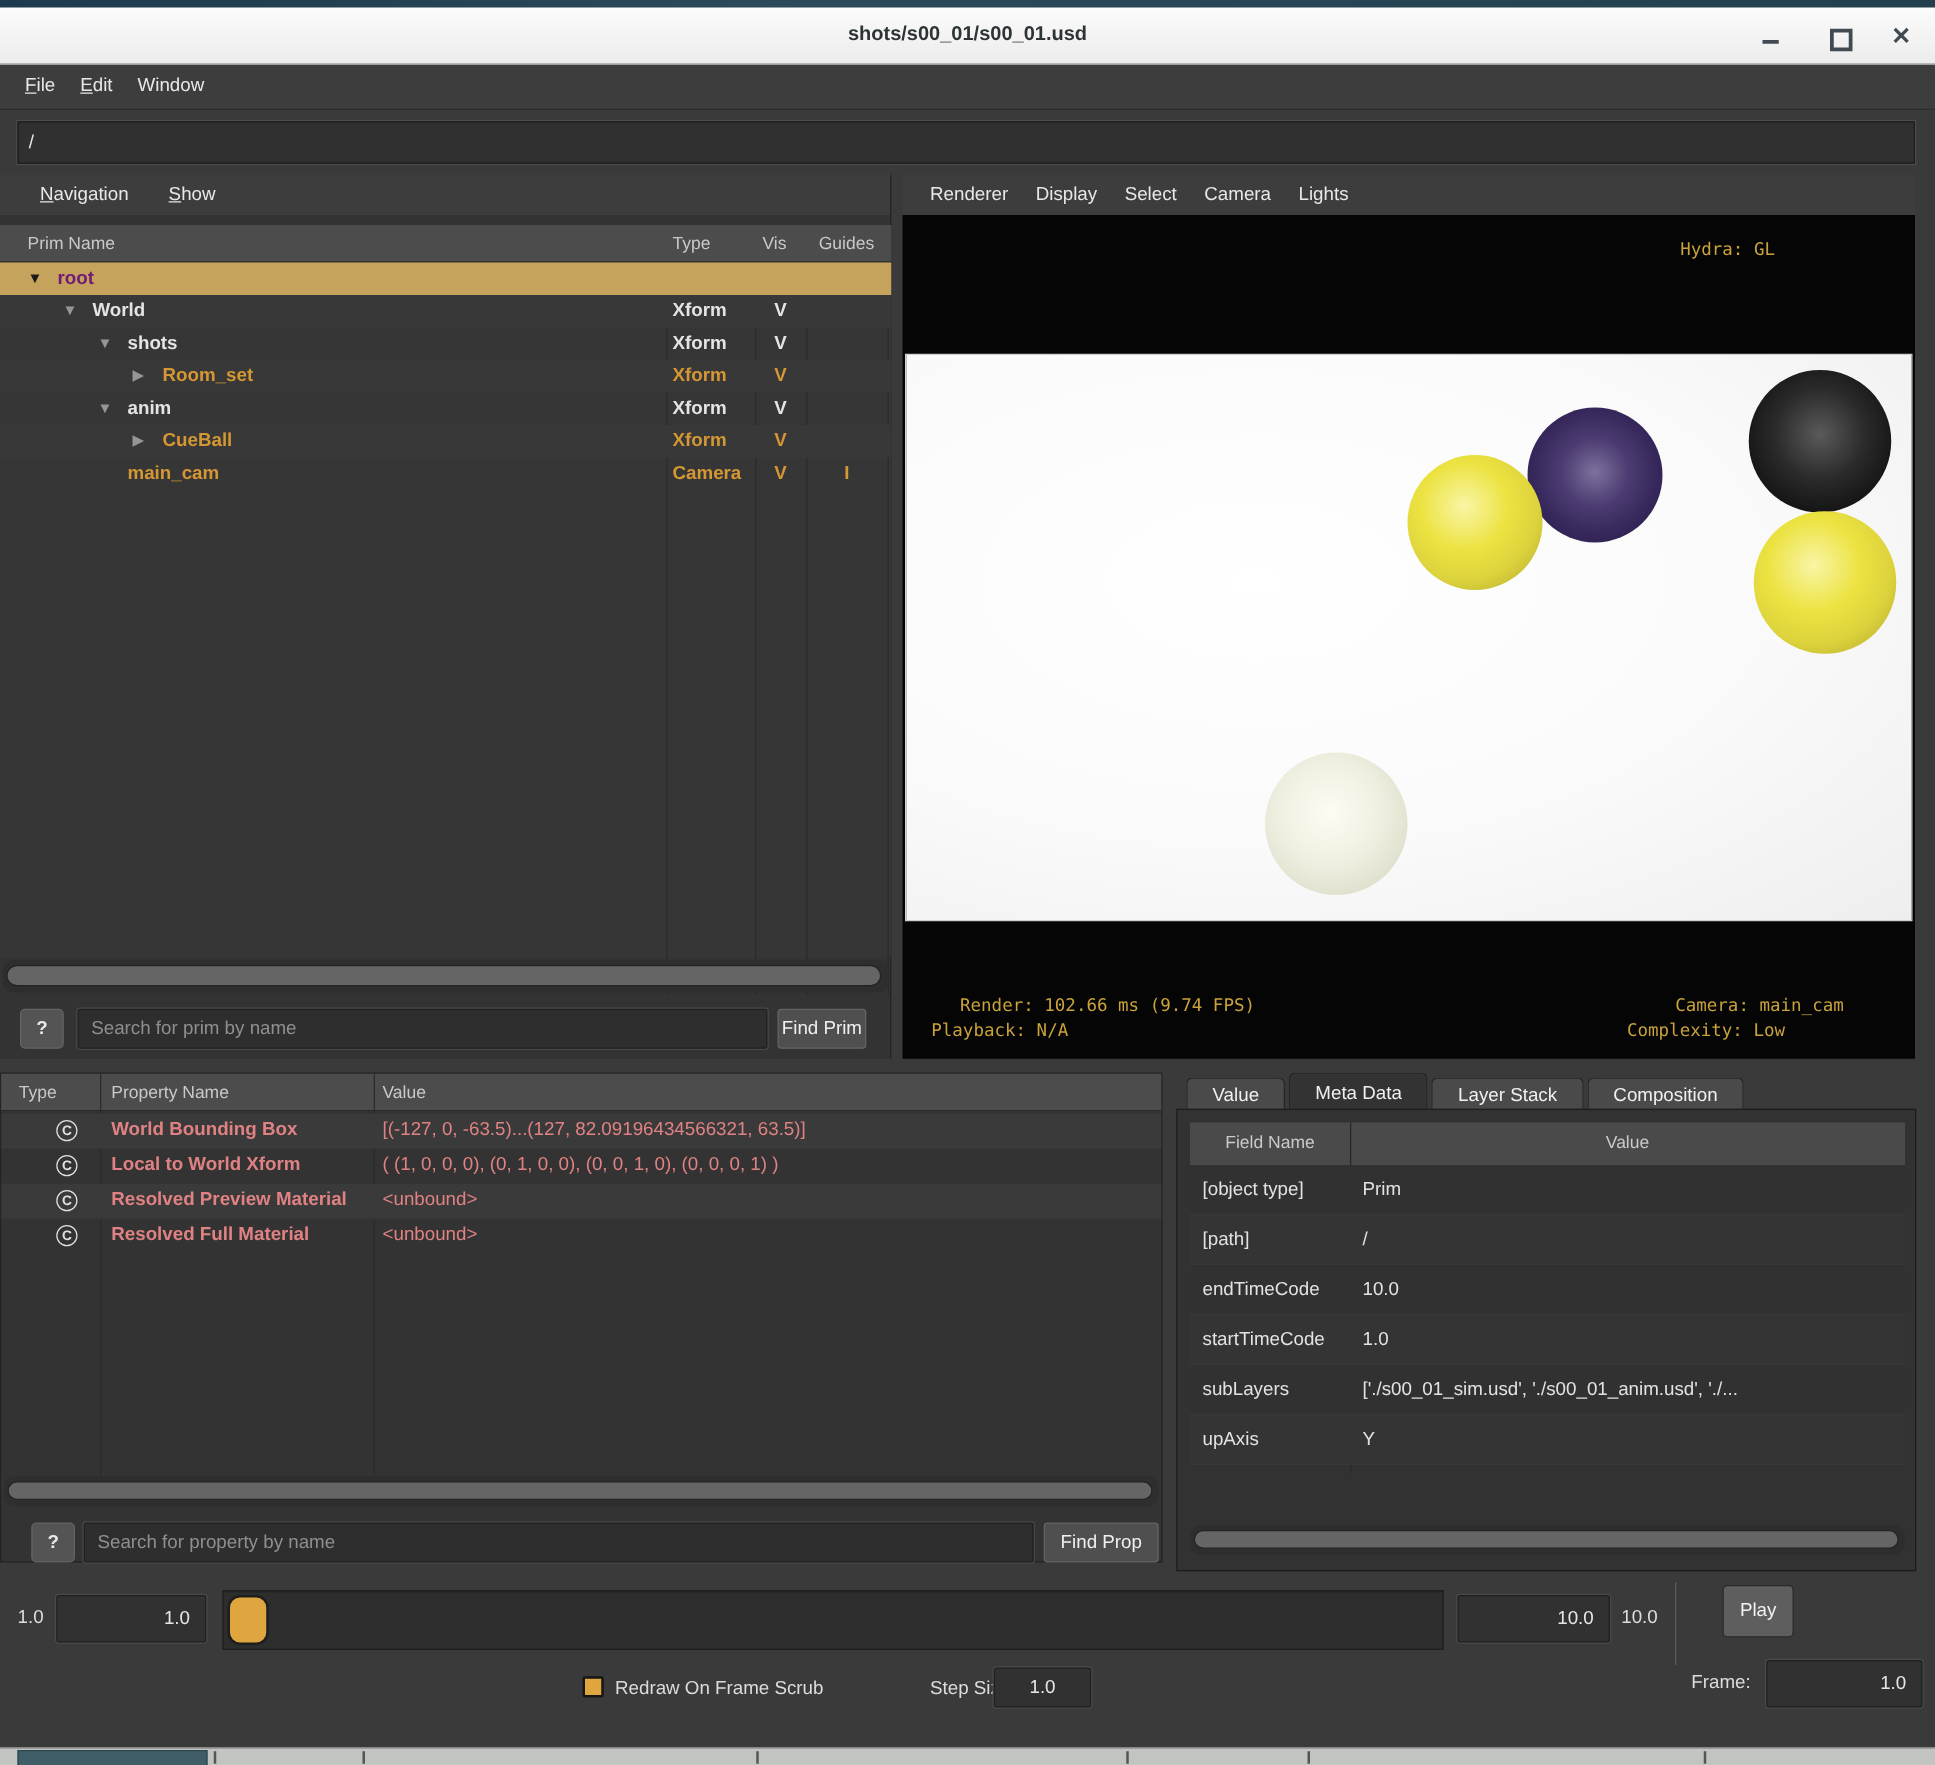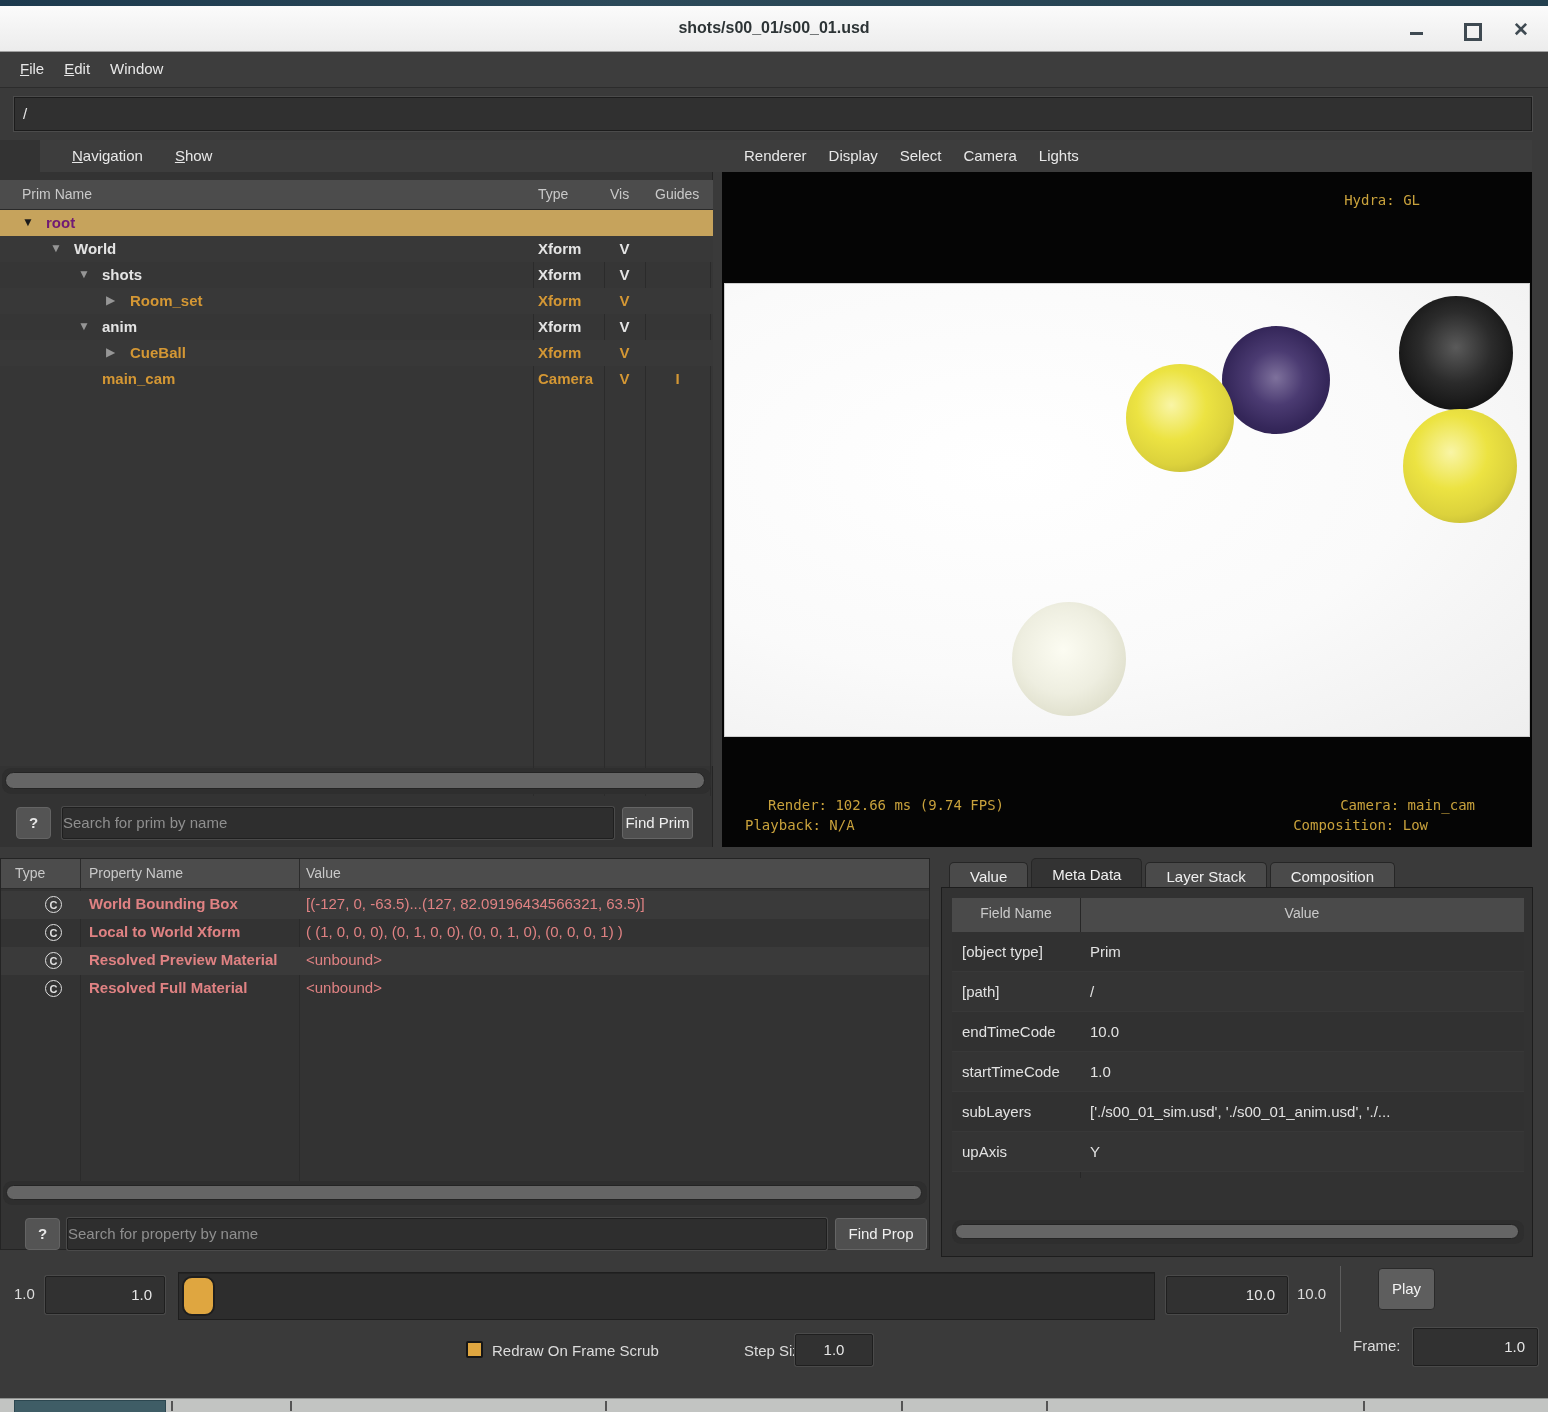--- a/index.html
+++ b/index.html
@@ -26,21 +26,21 @@
   #menubar { position:absolute; left:0; top:52px; width:100%; height:36px; background:#3d3d3d; border-bottom:1px solid #2c2c2c; }
   .menu-item { display:inline-block; margin-left:20px; margin-top:8px; font-size:15px; color:#e8e8e8; }
   .menu-item u { text-decoration:underline; }
   #pathwrap { position:absolute; left:0; top:88px; width:100%; height:52px; background:#3a3a3a; }
   #pathbar { position:absolute; left:14px; right:16px; top:9px; height:34px;
     background:#303030; border:1px solid #1c1c1c; box-shadow:0 0 0 1px #4b4b4b;
     font-size:15px; color:#e8e8e8; line-height:32px; padding-left:8px; }
   
   #main { position:absolute; left:0; top:140px; width:100%; height:707px; }
   #prim-panel { position:absolute; left:0; top:0; width:713px; height:707px; background:#333; border-right:1px solid #242424; }
-  #prim-menu { position:absolute; left:0; top:0; width:100%; height:32px; background:#3d3d3d;margin-left:40px; }
+  #prim-menu { position:absolute; left:0; top:0; width:100%; height:32px; background:#3d3d3d; }
   #prim-menu .menu-item { margin-left:32px; margin-top:7px; }
   #prim-menu .menu-item:first-child { margin-left:32px; }
   #tree-header { position:absolute; left:0; top:40px; width:713px; height:30px; background:#4c4c4c; border-bottom:1px solid #2a2a2a; }
   .th { position:absolute; top:6px; font-size:14px; color:#c9c9c9; }
   #tree-body { position:absolute; left:0; top:70px; width:713px; height:556px; background:#363636; }
   .colsep { position:absolute; top:0; width:1px; height:586px; background:#2b2b2b; }
   .tree-row { position:relative; width:713px; height:26px; font-size:15px; font-weight:bold; }
   .tree-row:nth-child(even) { background:#383838; }
   .tree-row.selected { background:#c6a35c; }
   .tree-expander { position:absolute; top:5px; font-size:12px; font-weight:normal; }
@@ -50,21 +50,21 @@
   .cell-guides { position:absolute; left:645px; width:65px; top:4px; text-align:center; }
   .tone-white { color:#e4e4e4; } .tone-orange { color:#d49734; }
   .tree-row.selected .tree-name { color:#701a75; }
   
   .hscroll-track { position:absolute; background:#2e2e2e; border-radius:9px; }
   .hscroll-thumb { position:absolute; background:#656565; border-radius:9px; border:1px solid #242424; }
   
   .help-btn { position:absolute; width:35px; height:32px; background:#545454; border:1px solid #646464; border-radius:4px;
     color:#e8e8e8; font-size:15px; font-weight:bold; text-align:center; line-height:30px; }
   .search-input { position:absolute; height:32px; background:#2e2e2e; border:1px solid #1f1f1f; box-shadow:0 0 0 1px #4a4a4a;
-    border-radius:2px; color:#8f8f8f; font-size:15px; line-height:30px; }
+    border-radius:2px; color:#8f8f8f; font-size:15px; line-height:30px; padding-left:10px; }
   .find-btn { position:absolute; height:32px; background:#4f4f4f; border:1px solid #656565; border-radius:3px;
     color:#efefef; font-size:15px; text-align:center; line-height:30px; }
   
   #vp-panel { position:absolute; left:722px; top:0; width:810px; height:707px; background:#3d3d3d; }
   #vp-menu { position:absolute; left:0; top:0; width:100%; height:32px; background:#3d3d3d; }
   #vp-menu .menu-item { margin-left:22px; margin-top:7px; font-size:15px; }
   #viewport { position:absolute; left:0; top:32px; width:810px; height:675px; background:#050505; }
   #render-area { position:absolute; left:2px; top:111px; width:806px; height:454px;
     background:radial-gradient(ellipse at 35% 40%, #ffffff 0%, #fafafa 55%, #eeeeee 100%);
     border:1px solid #cfcfcf; }
@@ -223,21 +223,21 @@
             <div class="ball ball-purple" style="left: 500px; top: 154px; height: 108px; width: 108px;"></div>
             <div class="ball ball-black" style="left: 677px; top: 124px; height: 114px; width: 114px;"></div>
             <div class="ball ball-yellow" style="left: 404px; top: 192px; height: 108px; width: 108px;"></div>
             <div class="ball ball-yellow" style="left: 681px; top: 237px; height: 114px; width: 114px;"></div>
             <div class="ball ball-white" style="left: 290px; top: 430px; height: 114px; width: 114px;"></div>
           </div>
         <div class="hud" style="right:112px; top:20px;">Hydra: GL</div>
         <div class="hud" style="left:46px; bottom:34px;">Render: 102.66 ms (9.74 FPS)</div>
         <div class="hud" style="left:23px; bottom:14px;">Playback: N/A</div>
         <div class="hud" style="right:57px; bottom:34px;">Camera: main_cam</div>
-        <div class="hud" style="right:104px; bottom:14px;">Composition: Low</div>
+        <div class="hud" style="right:104px; bottom:14px;">Complexity: Low</div>
       </div>
     </div>
   </div>
 
   <div id="prop-panel">
     <div id="prop-header">
       <span class="th" style="left:14px">Type</span>
       <span class="th" style="left:88px">Property Name</span>
       <span class="th" style="left:305px">Value</span>
     </div>

